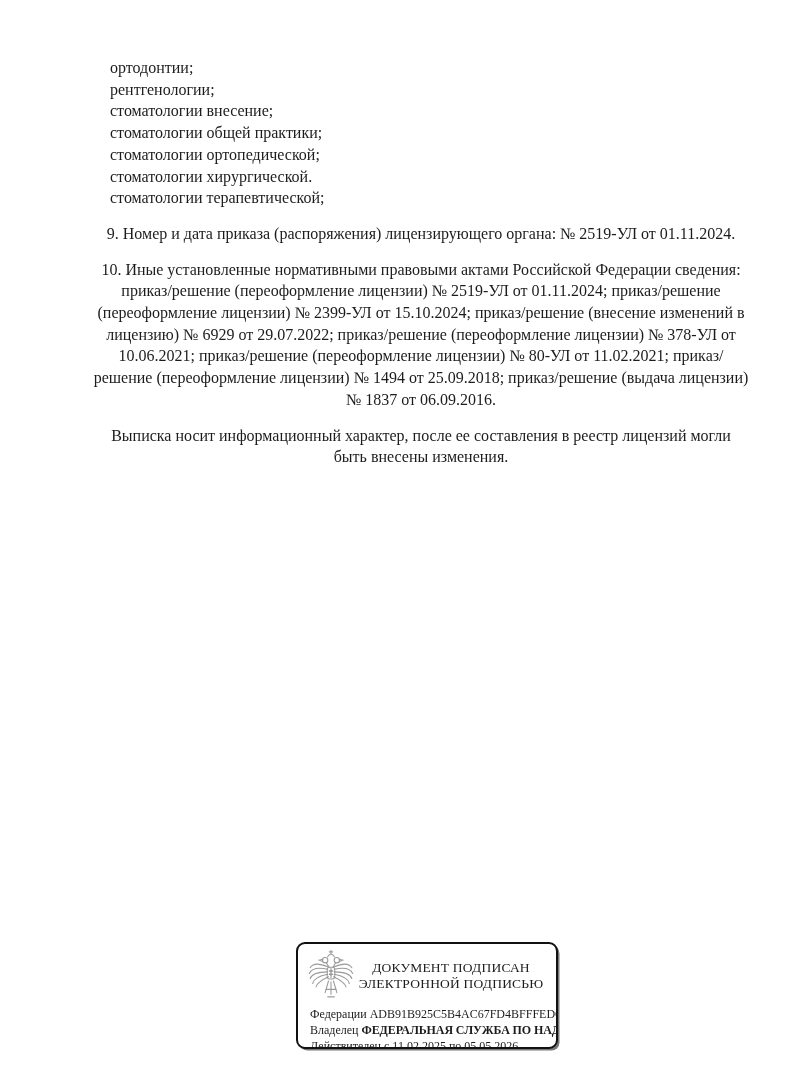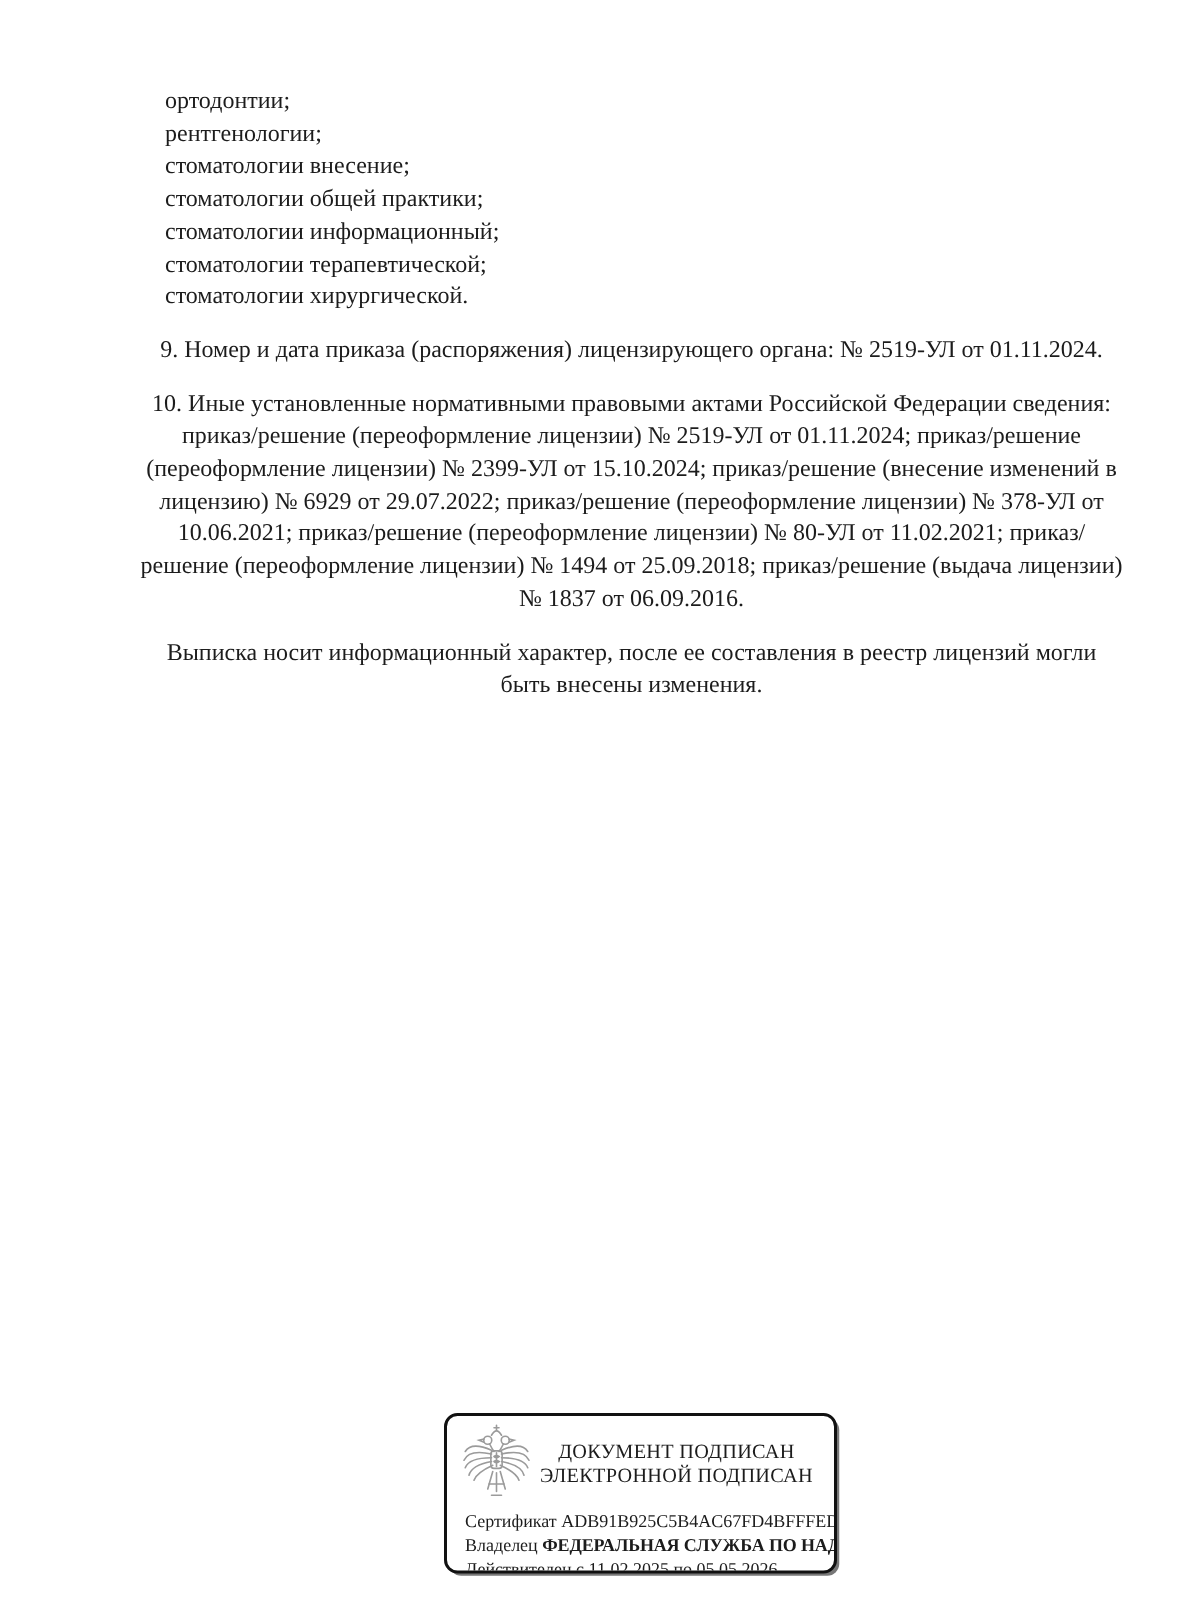--- a/index.html
+++ b/index.html
@@ -85,23 +85,23 @@
 
 <div class="page">
 
   <div class="content">
 
     <div class="activity-list">
       <div class="list-item">ортодонтии;</div>
       <div class="list-item">рентгенологии;</div>
       <div class="list-item">стоматологии внесение;</div>
       <div class="list-item">стоматологии общей практики;</div>
-      <div class="list-item">стоматологии информационный;</div>
+      <div class="list-item">стоматологии ортопедической;</div>
+      <div class="list-item">стоматологии хирургической.</div>
       <div class="list-item">стоматологии терапевтической;</div>
-      <div class="list-item">стоматологии хирургической.</div>
     </div>
 
     <div class="spacer-after-list"></div>
 
     <p class="paragraph">9. Номер и дата приказа (распоряжения) лицензирующего органа: № 2519-УЛ от 01.11.2024.</p>
 
     <p class="paragraph">10. Иные установленные нормативными правовыми актами Российской Федерации сведения: приказ/решение (переоформление лицензии) № 2519-УЛ от 01.11.2024; приказ/решение (переоформление лицензии) № 2399-УЛ от 15.10.2024; приказ/решение (внесение изменений в лицензию) № 6929 от 29.07.2022; приказ/решение (переоформление лицензии) № 378-УЛ от 10.06.2021; приказ/решение (переоформление лицензии) № 80-УЛ от 11.02.2021; приказ/решение (переоформление лицензии) № 1494 от 25.09.2018; приказ/решение (выдача лицензии) № 1837 от 06.09.2016.</p>
 
     <p class="paragraph">Выписка носит информационный характер, после ее составления в реестр лицензий могли быть внесены изменения.</p>
 
@@ -134,23 +134,23 @@
         <rect x="25.5" y="21.5" width="9" height="14" rx="2.5"></rect>
         <path d="M30 23 v11"></path>
         <path d="M28 26 q2 -1.6 4 0 q-2 1.6 -4 0 M28 30 q2 -1.6 4 0 q-2 1.6 -4 0"></path>
 
         <path d="M27 38 L23 52 M30 39 V54 M33 38 L37 52"></path>
         <path d="M24 48 h12"></path>
         <path d="M26 57 h8"></path>
       </svg>
       <div class="stamp-title">
         <div>ДОКУМЕНТ ПОДПИСАН</div>
-        <div>ЭЛЕКТРОННОЙ ПОДПИСАН</div>
+        <div>ЭЛЕКТРОННОЙ ПОДПИСЬЮ</div>
       </div>
     </div>
     <div class="stamp-lines">
-      <div class="stamp-line"><span>Сертификат </span><span>ADB91B925C5B4AC67FD4BFFFEDC463AE</span></div>
+      <div class="stamp-line"><span>Федерации </span><span>ADB91B925C5B4AC67FD4BFFFEDC463AE</span></div>
       <div class="stamp-line"><span>Владелец </span><span class="owner-value">ФЕДЕРАЛЬНАЯ СЛУЖБА ПО НАДЗОРУ В СФ</span></div>
       <div class="stamp-line">Действителен с 11.02.2025 по 05.05.2026</div>
     </div>
   </div>
 
 </div>
 
 </body></html>

